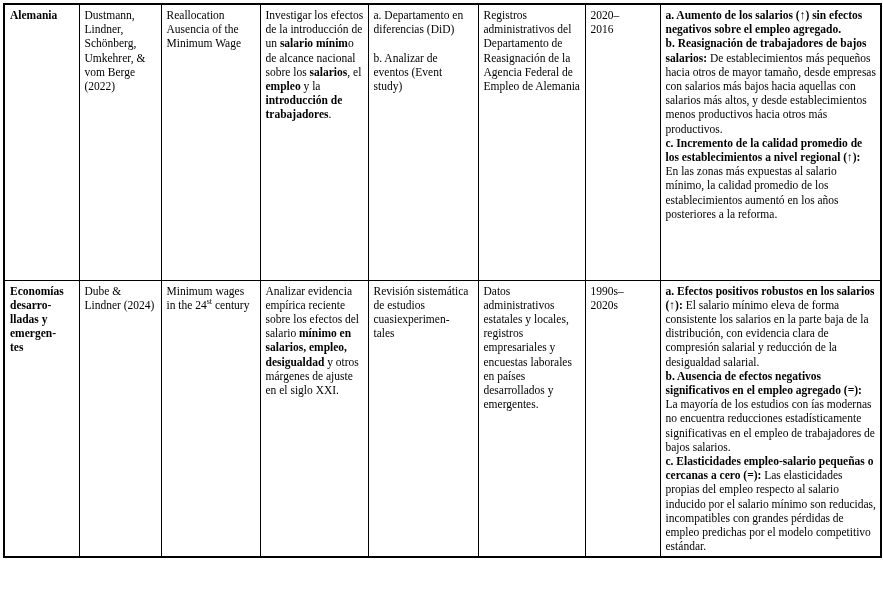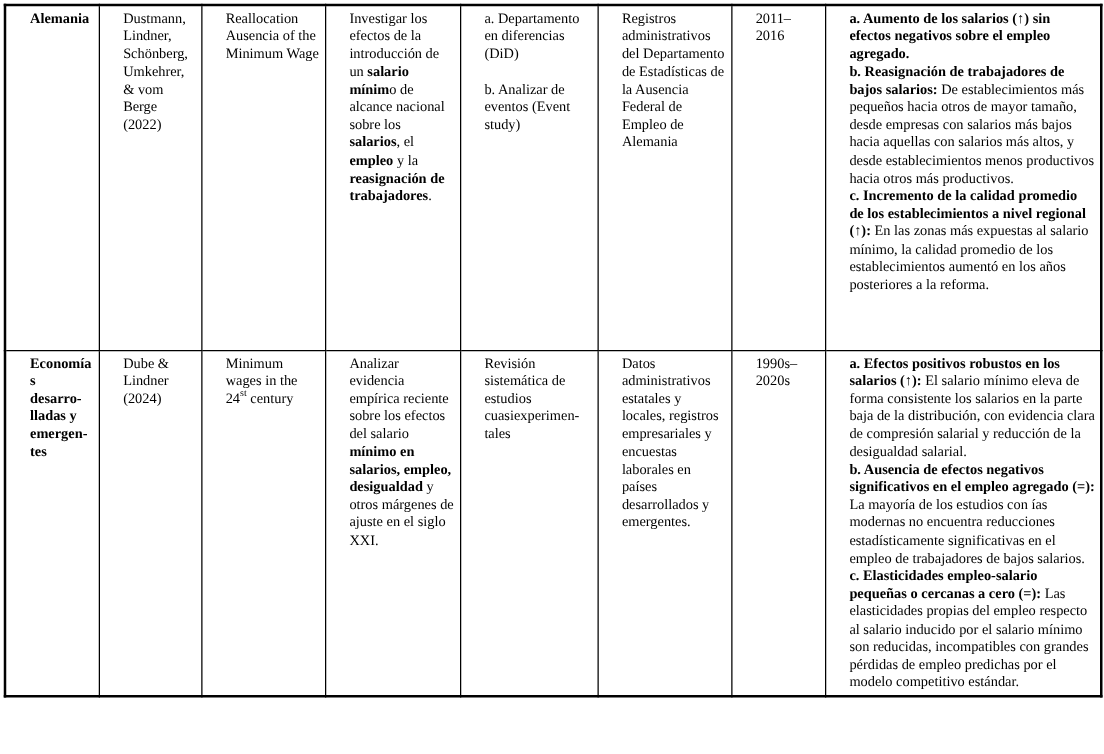--- a/index.html
+++ b/index.html
@@ -14,21 +14,21 @@
   }
   table.review-table {
     border-collapse: collapse;
     table-layout: fixed;
     width: 877px;
     border: 2px solid #000000;
   }
   table.review-table td {
     border: 1px solid #000000;
     vertical-align: top;
-    padding: 3px 4px 3px 19px;
+    padding: 3px 4px 3px 5px;
     font-size: 11.5px;
     line-height: 14.2px;
     overflow: hidden;
     word-wrap: break-word;
     margin-left: 30px;
   }
   tr.r1 td { height: 276px; }
   tr.r2 td { height: 268px; }
   .b { font-weight: bold; }
   sup { font-size: 8px; line-height: 0; vertical-align: super; }
@@ -54,24 +54,24 @@
       <col class="c-method">
         <col class="c-data">
         <col class="c-period">
         <col class="c-findings">
     </colgroup>
     <tbody>
       <tr class="r1">
         <td><span class="b">Alemania</span></td>
         <td><span>Dustmann, Lindner, Schönberg, Umkehrer, &amp; vom Berge (2022)</span></td>
         <td><span>Reallocation Ausencia of the Minimum Wage</span></td>
-        <td><span>Investigar los efectos de la introducción de un </span><span class="b">salario mínim</span><span>o de alcance nacional sobre los </span><span class="b">salarios</span><span>, el </span><span class="b">empleo</span><span> y la </span><span class="b">reasignación de trabajadores</span><span>.</span></td>
+        <td><span>Investigar los efectos de la introducción de un </span><span class="b">salario mínim</span><span>o de alcance nacional sobre los </span><span class="b">salarios</span><span>, el </span><span class="b">empleo</span><span> y la </span><span class="b">introducción de trabajadores</span><span>.</span></td>
         <td><span>a. Departamento en diferencias (DiD)</span><br><br><span>b. Analizar de eventos (Event study)</span></td>
-        <td><span>Registros administrativos del Departamento de Estadísticas de la Ausencia Federal de Empleo de Alemania</span></td>
-        <td><span>2011–</span><br><span>2016</span></td>
+        <td><span>Registros administrativos del Departamento de Reasignación de la Agencia Federal de Empleo de Alemania</span></td>
+        <td><span>2020–</span><br><span>2016</span></td>
         <td><span class="b">a. Aumento de los salarios (↑) sin efectos negativos sobre el empleo agregado.</span><br><span class="b">b. Reasignación de trabajadores de bajos salarios:</span><span> De establecimientos más pequeños hacia otros de mayor tamaño, desde empresas con salarios más bajos hacia aquellas con salarios más altos, y desde establecimientos menos productivos hacia otros más productivos.</span><br><span class="b">c. Incremento de la calidad promedio de los establecimientos a nivel regional (↑): </span><span>En las zonas más expuestas al salario mínimo, la calidad promedio de los establecimientos aumentó en los años posteriores a la reforma.</span></td>
       </tr>
       <tr class="r2">
         <td><span class="b">Economías</span><br><span class="b">desarro-</span><br><span class="b">lladas y</span><br><span class="b">emergen-</span><br><span class="b">tes</span></td>
         <td><span>Dube &amp; Lindner (2024)</span></td>
         <td><span>Minimum wages in the 24</span><sup>st</sup><span> century</span></td>
         <td><span>Analizar evidencia empírica reciente sobre los efectos del salario </span><span class="b">mínimo en salarios, empleo, desigualdad</span><span> y otros márgenes de ajuste en el siglo XXI.</span></td>
         <td><span>Revisión sistemática de estudios cuasiexperimen-</span><br><span>tales</span></td>
         <td><span>Datos administrativos estatales y locales, registros empresariales y encuestas laborales en países desarrollados y emergentes.</span></td>
         <td><span>1990s–</span><br><span>2020s</span></td>

